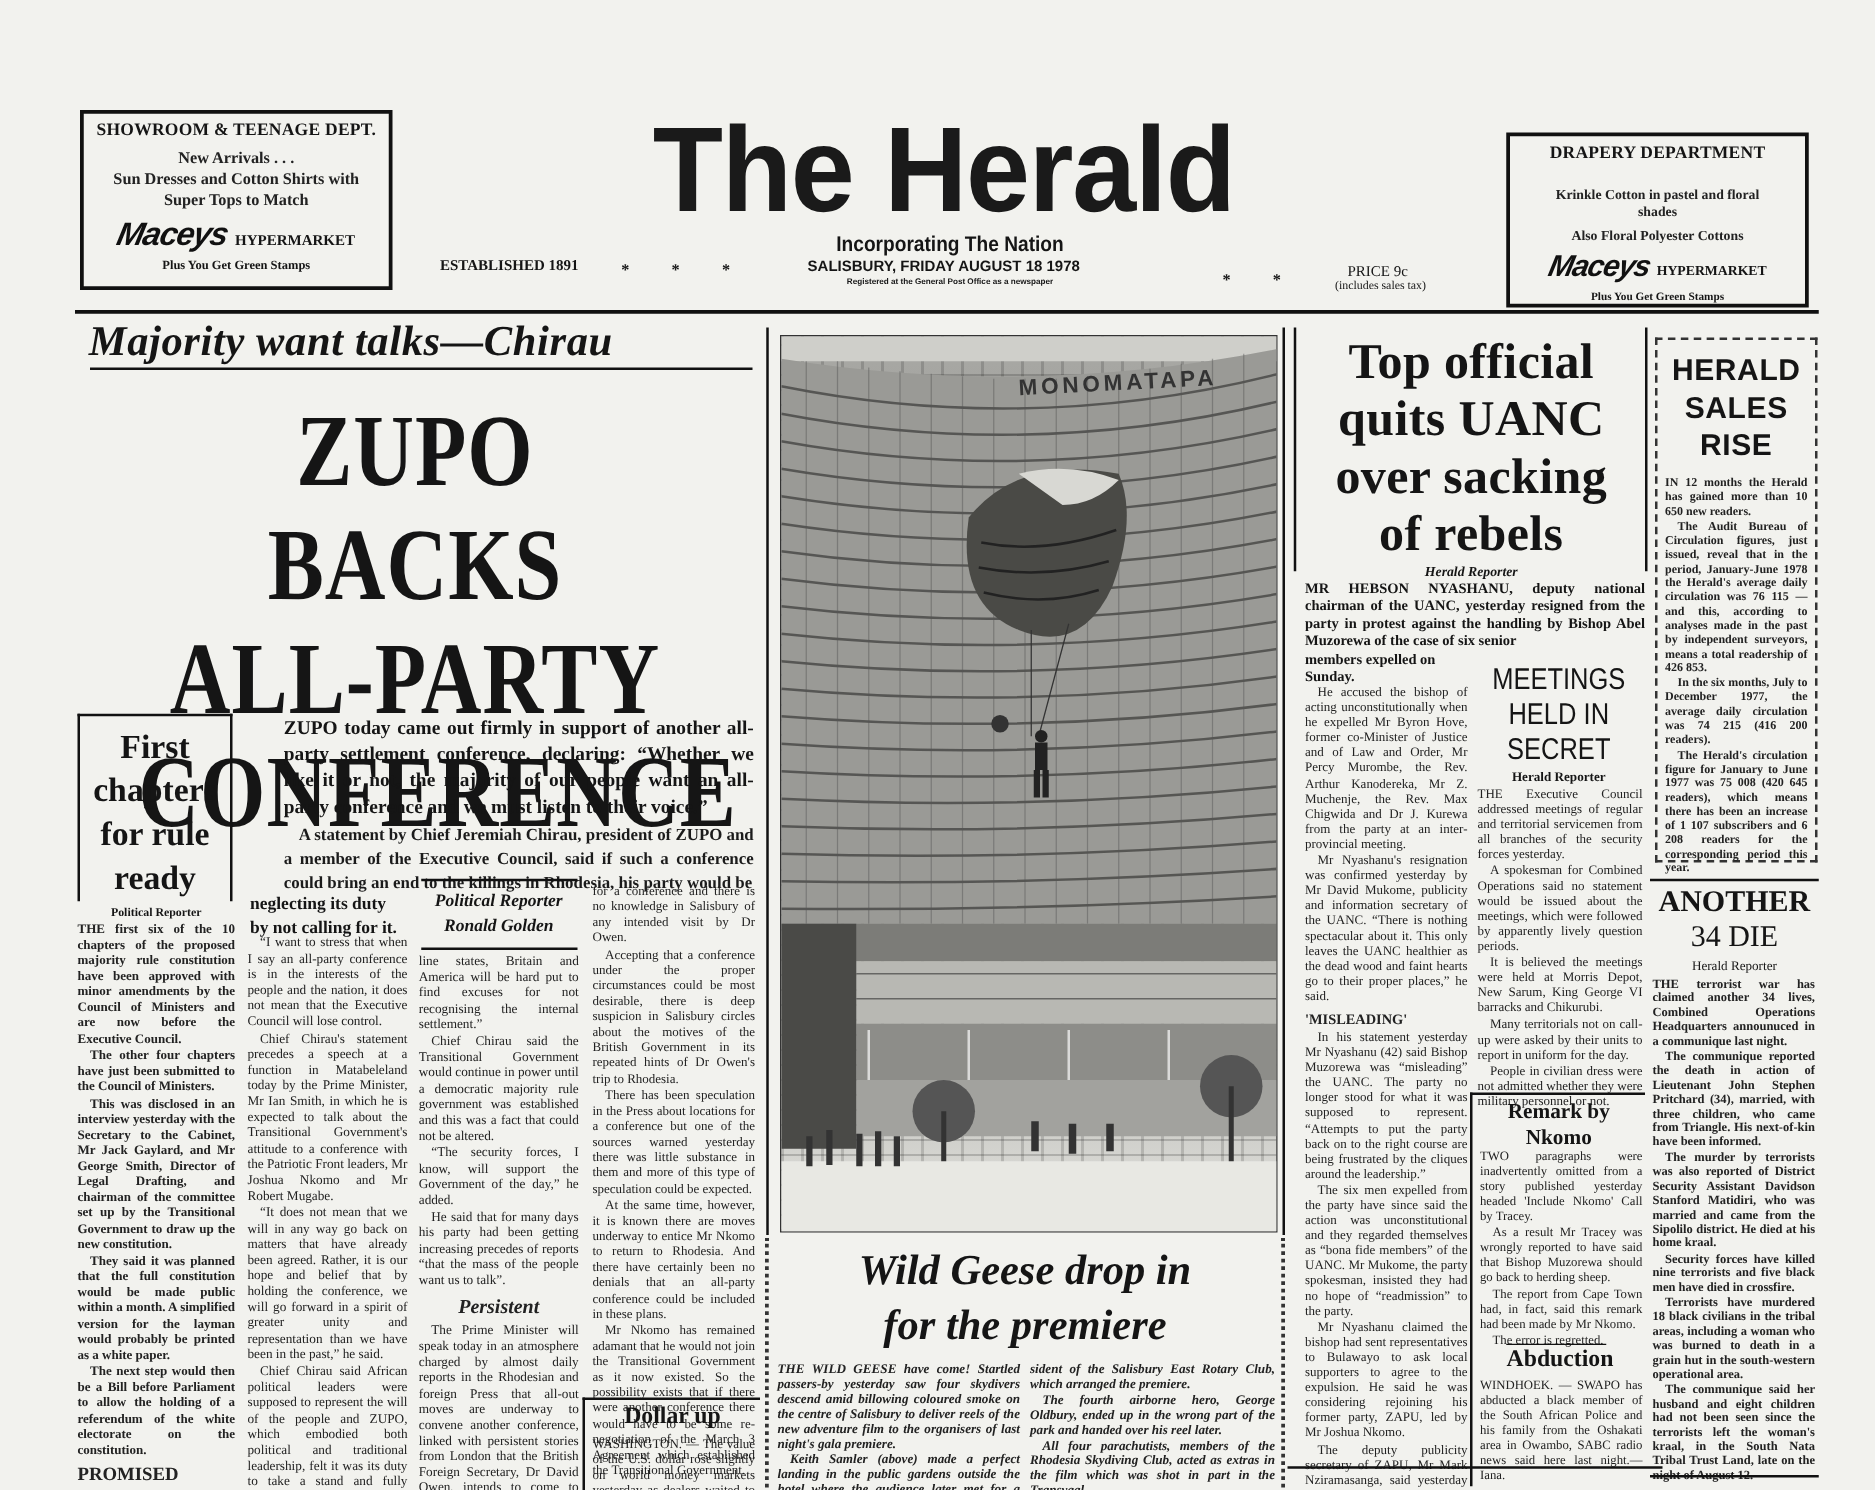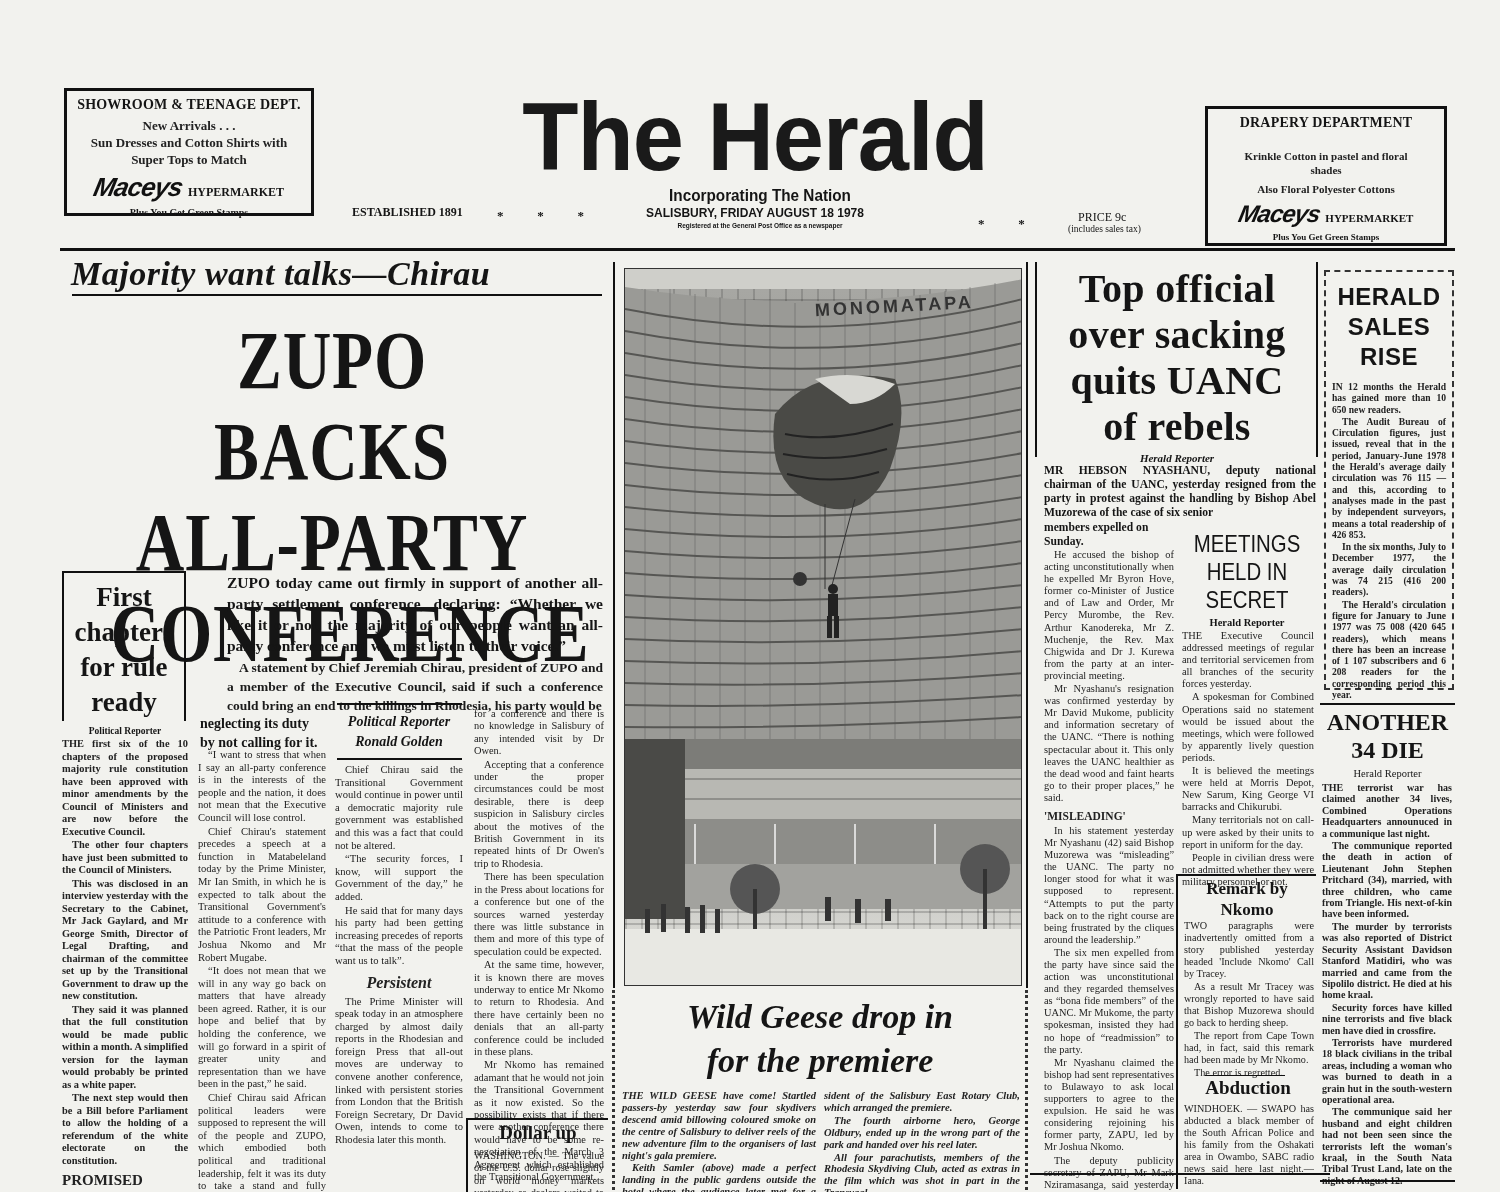--- a/index.html
+++ b/index.html
@@ -25,21 +25,21 @@
 .photo{background:
   repeating-linear-gradient(0deg,rgba(0,0,0,.18) 0 2px,rgba(255,255,255,.0) 2px 12px),
   repeating-linear-gradient(90deg,rgba(0,0,0,.15) 0 2px,rgba(255,255,255,0) 2px 16px),
   linear-gradient(180deg,#a9a9a5 0%,#8e8e8a 40%,#9d9d99 62%,#c8c8c3 85%,#e3e3df 100%);
   border:1px solid #333;overflow:hidden}
 .dotted-border{border:2px dashed #333}
 </style>
 </head>
 <body>
 
-<div class="abs ad-box" style="left:64px;top:88px;width:250px;height:128px;">
+<div class="abs ad-box" style="left:64px;top:88px;width:250px;height:144px;">
   <div class="ad-head" style="font-size:14px">SHOWROOM &amp; TEENAGE DEPT.</div>
   <div class="ad-line" style="margin-top:4px">New Arrivals . . .</div>
   <div class="ad-line">Sun Dresses and Cotton Shirts with</div>
   <div class="ad-line">Super Tops to Match</div>
   <div style="margin-top:4px;white-space:nowrap">
     <span class="maceys" style="font-size:26px">Maceys</span><span class="hyper" style="font-size:12px">HYPERMARKET</span>
   </div>
   <div class="stamps" style="font-size:10px">Plus You Get Green Stamps</div>
 </div>
 
@@ -107,20 +107,21 @@
 
 </div>
 
 <div class="abs rule" style="left:337px;top:703px;width:125px;height:2px"></div>
 <div class="abs serif bold ital center" style="left:335px;top:712px;width:128px;font-size:14px;line-height:20px">
   <div>Political Reporter</div>
   <div>Ronald Golden</div>
 </div>
 <div class="abs rule" style="left:337px;top:758px;width:125px;height:2px"></div>
 <div class="abs col-text" style="left:335px;top:764px;width:128px;font-size:10.6px;line-height:12.6px">
+  <p class="noind">line states, Britain and America will be hard put to find excuses for not recognising the internal settlement.”</p>
   <p>Chief Chirau said the Transitional Government would continue in power until a democratic majority rule government was established and this was a fact that could not be altered.</p>
   <p>“The security forces, I know, will support the Government of the day,” he added.</p>
   <p>He said that for many days his party had been getting increasing precedes of reports “that the mass of the people want us to talk”.</p>
   <div class="serif bold ital center" style="font-size:16px;line-height:22px;margin:4px 0 2px">Persistent</div>
   <p>The Prime Minister will speak today in an atmosphere charged by almost daily reports in the Rhodesian and foreign Press that all-out moves are underway to convene another conference, linked with persistent stories from London that the British Foreign Secretary, Dr David Owen, intends to come to Rhodesia later this month.</p>
 
 </div>
 
 <div class="abs col-text" style="left:474px;top:708px;width:130px;font-size:10.4px;line-height:12.4px">
   <p class="noind">for a conference and there is no knowledge in Salisbury of any intended visit by Dr Owen.</p>
@@ -255,22 +256,22 @@
   <p>The fourth airborne hero, George Oldbury, ended up in the wrong part of the park and handed over his reel later.</p>
   <p>All four parachutists, members of the Rhodesia Skydiving Club, acted as extras in the film which was shot in part in the Transvaal.</p>
 
 </div>
 <div class="abs" style="left:1025px;top:990px;width:0;height:200px;border-left:3px dotted #333"></div>
 
 <div class="abs" style="left:1035px;top:262px;width:2px;height:195px;background:#111"></div>
 <div class="abs" style="left:1316px;top:262px;width:2px;height:195px;background:#111"></div>
 <div class="abs serif bold center" style="left:1040px;top:266px;width:274px;font-size:40px;line-height:46px;letter-spacing:0.3px">
   <div>Top official</div>
+  <div>quits UANC</div>
   <div>over sacking</div>
-  <div>quits UANC</div>
   <div>of rebels</div>
 </div>
 <div class="abs serif bold ital center" style="left:1040px;top:452px;width:274px;font-size:11px">Herald Reporter</div>
 <div class="abs serif bold" style="left:1044px;top:464px;width:272px;font-size:11.6px;line-height:14px;text-align:justify">MR HEBSON NYASHANU, deputy national chairman of the UANC, yesterday resigned from the party in protest against the handling by Bishop Abel Muzorewa of the case of six senior</div>
 <div class="abs serif bold" style="left:1044px;top:521px;width:130px;font-size:11.6px;line-height:14px">members expelled on Sunday.</div>
 <div class="abs col-text" style="left:1044px;top:549px;width:130px;font-size:10.4px;line-height:12.1px">
   <p>He accused the bishop of acting unconstitutionally when he expelled Mr Byron Hove, former co-Minister of Justice and of Law and Order, Mr Percy Murombe, the Rev. Arthur Kanodereka, Mr Z. Muchenje, the Rev. Max Chigwida and Dr J. Kurewa from the party at an inter-provincial meeting.</p>
   <p>Mr Nyashanu's resignation was confirmed yesterday by Mr David Mukome, publicity and information secretary of the UANC. “There is nothing spectacular about it. This only leaves the UANC healthier as the dead wood and faint hearts go to their proper places,” he said.</p>
   <div class="sub-head" style="font-size:11.5px;line-height:16px;margin:4px 0 1px">'MISLEADING'</div>
   <p>In his statement yesterday Mr Nyashanu (42) said Bishop Muzorewa was “misleading” the UANC. The party no longer stood for what it was supposed to represent. “Attempts to put the party back on to the right course are being frustrated by the cliques around the leadership.”</p>
@@ -320,21 +321,21 @@
 <div class="abs col-text bold" style="left:1332px;top:381px;width:114px;font-size:9.6px;line-height:11.3px">
   <p class="noind">IN 12 months the Herald has gained more than 10 650 new readers.</p>
   <p>The Audit Bureau of Circulation figures, just issued, reveal that in the period, January-June 1978 the Herald's average daily circulation was 76 115 — and this, according to analyses made in the past by independent surveyors, means a total readership of 426 853.</p>
   <p>In the six months, July to December 1977, the average daily circulation was 74 215 (416 200 readers).</p>
   <p>The Herald's circulation figure for January to June 1977 was 75 008 (420 645 readers), which means there has been an increase of 1 107 subscribers and 6 208 readers for the corresponding period this year.</p>
 </div>
 
 <div class="abs rule" style="left:1320px;top:703px;width:135px;height:2px"></div>
 <div class="abs serif bold center" style="left:1320px;top:708px;width:135px;font-size:24px;line-height:28px">
   <div>ANOTHER</div>
-  <div style="font-weight:bold">34 DIE</div>
+  <div style="font-weight:normal">34 DIE</div>
 </div>
 <div class="abs serif center" style="left:1320px;top:768px;width:135px;font-size:10.5px">Herald Reporter</div>
 <div class="abs col-text bold" style="left:1322px;top:782px;width:130px;font-size:10px;line-height:11.4px">
   <p class="noind">THE terrorist war has claimed another 34 lives, Combined Operations Headquarters announuced in a communique last night.</p>
   <p>The communique reported the death in action of Lieutenant John Stephen Pritchard (34), married, with three children, who came from Triangle. His next-of-kin have been informed.</p>
   <p>The murder by terrorists was also reported of District Security Assistant Davidson Stanford Matidiri, who was married and came from the Sipolilo district. He died at his home kraal.</p>
   <p>Security forces have killed nine terrorists and five black men have died in crossfire.</p>
   <p>Terrorists have murdered 18 black civilians in the tribal areas, including a woman who was burned to death in a grain hut in the south-western operational area.</p>
   <p>The communique said her husband and eight children had not been seen since the terrorists left the woman's kraal, in the South Nata Tribal Trust Land, late on the night of August 12.</p>
 </div>

